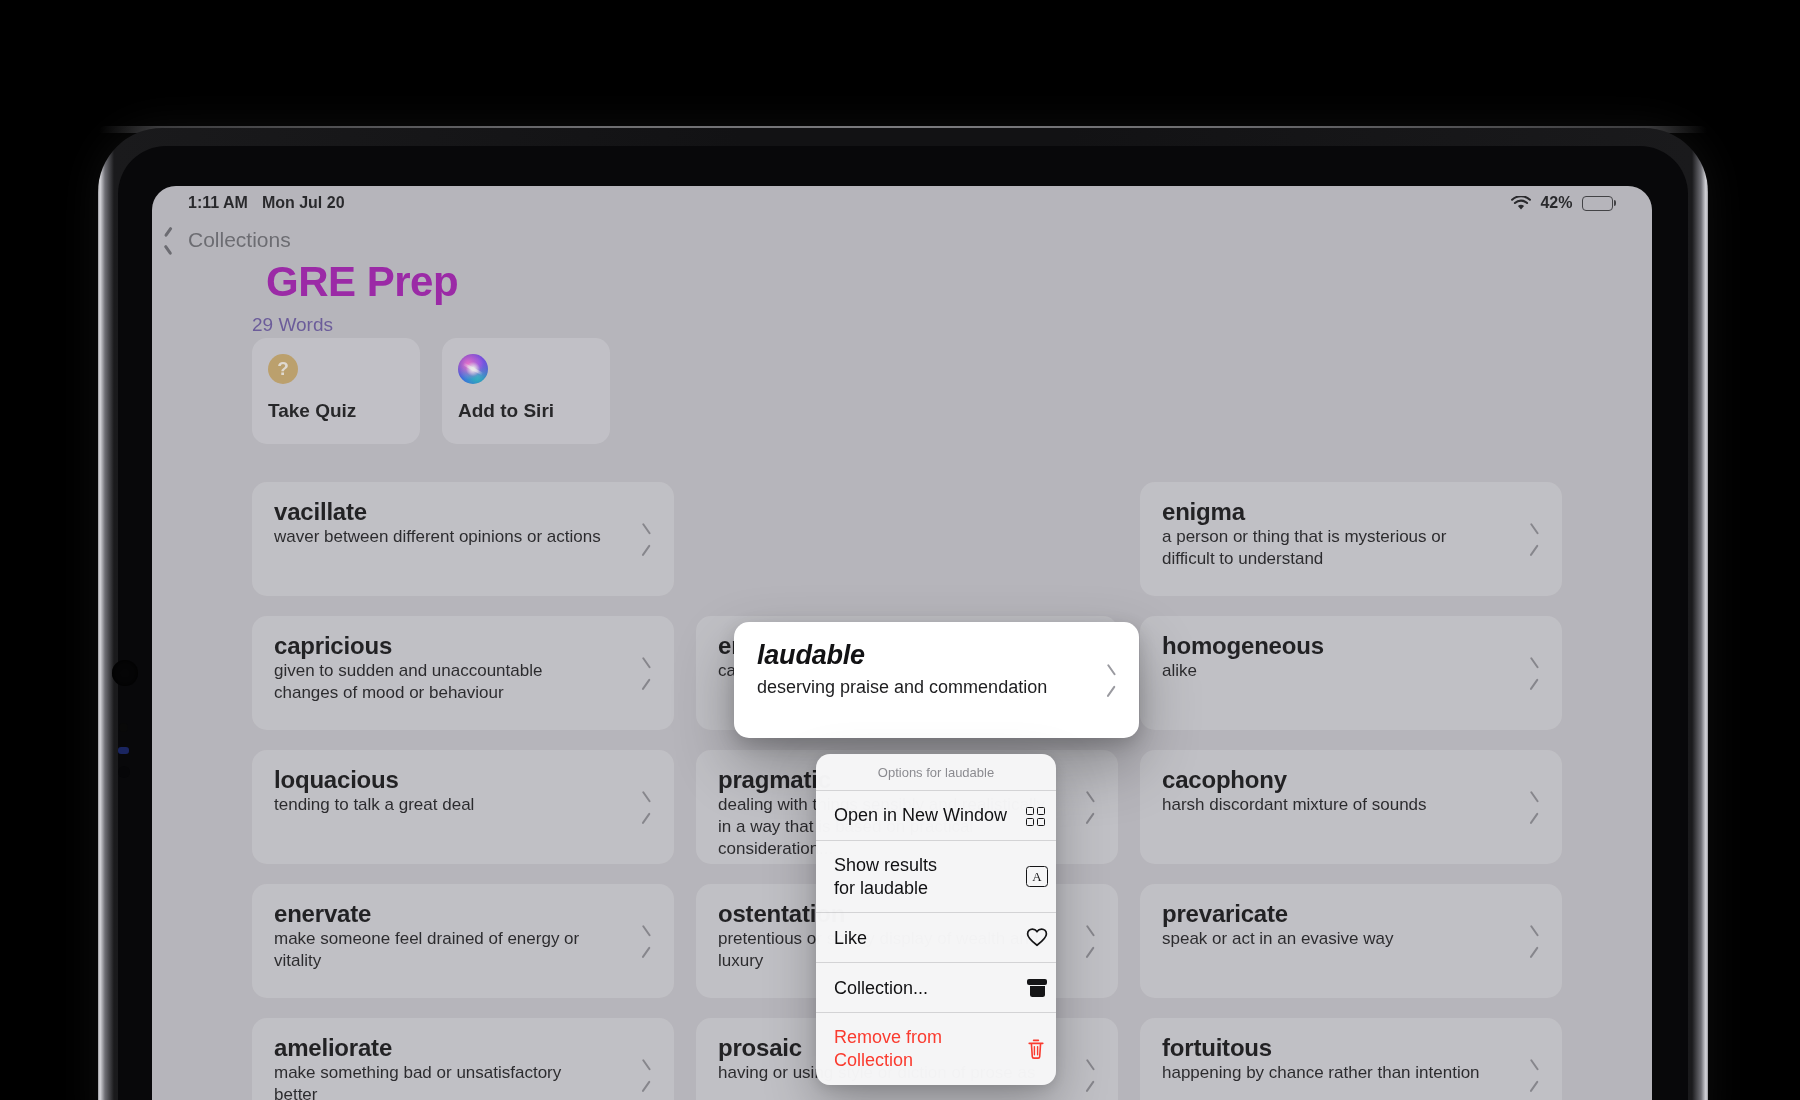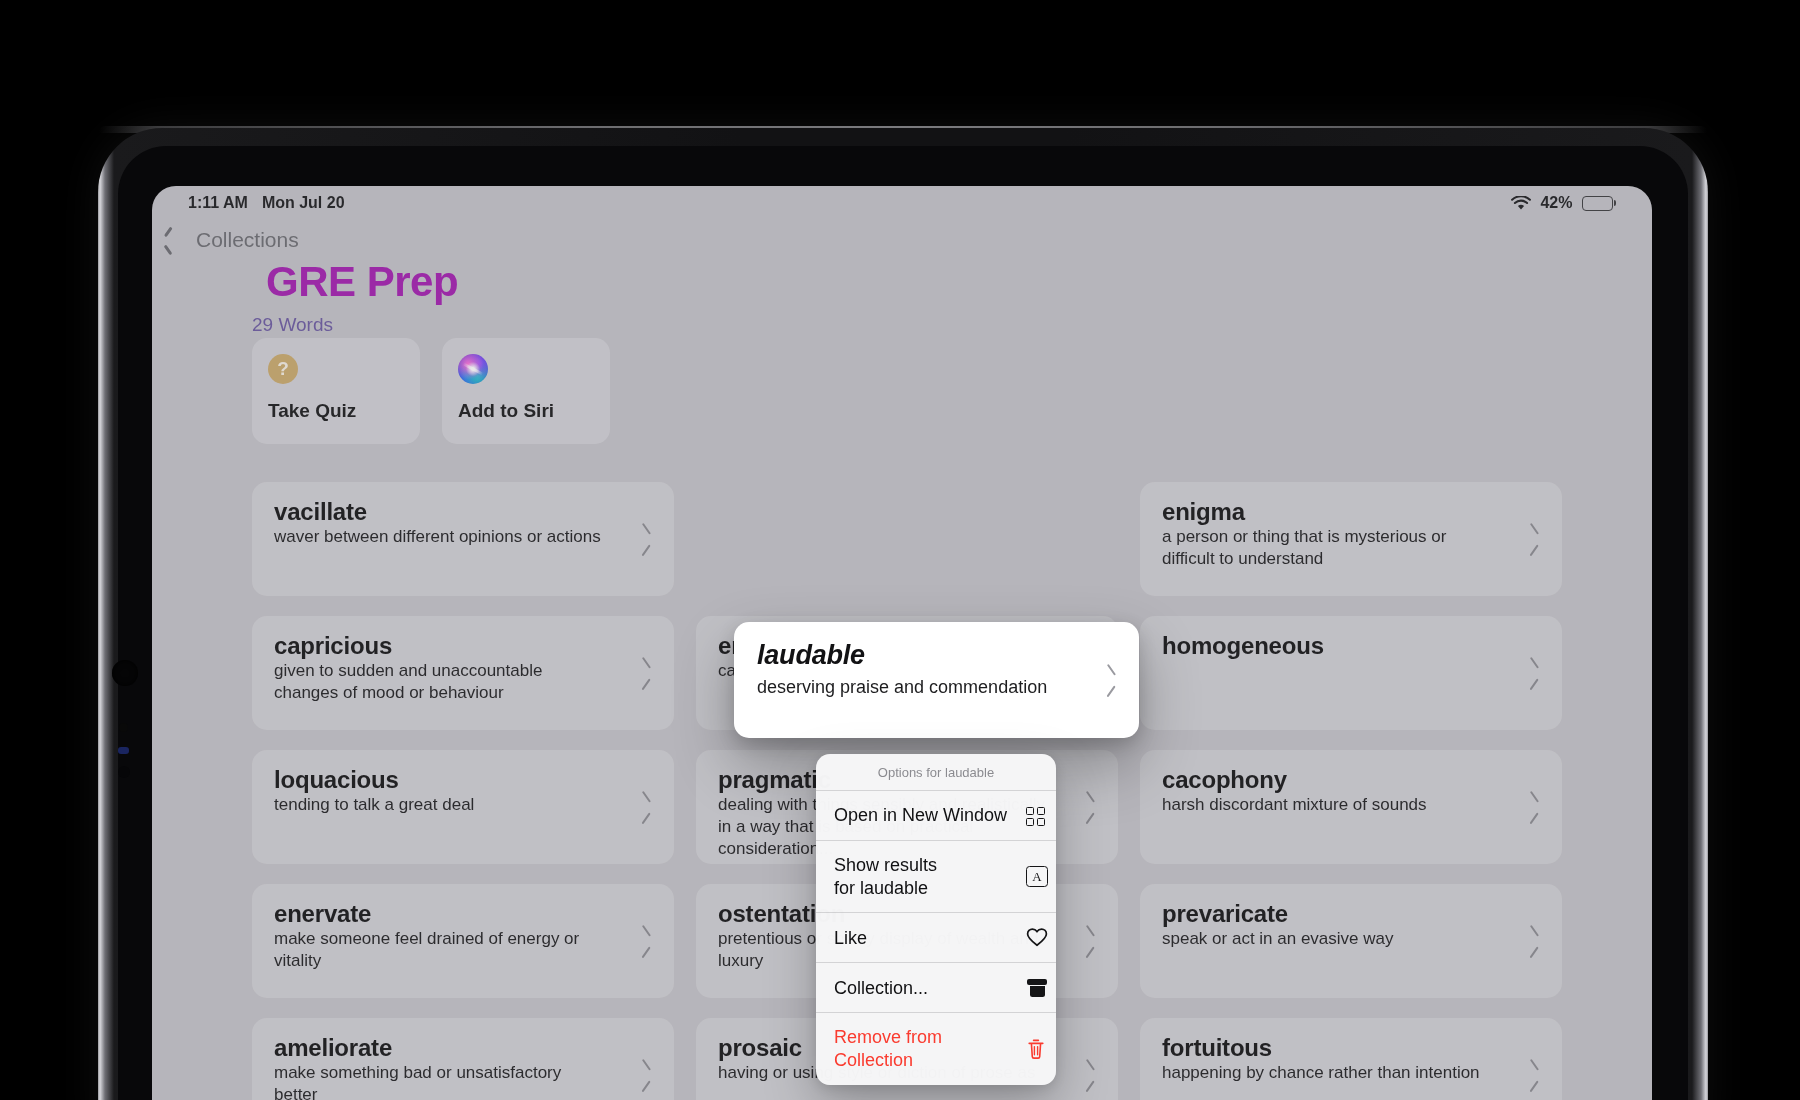--- a/index.html
+++ b/index.html
@@ -65,21 +65,21 @@
   .batt-body {
     width: 31px; height: 15px; border: 1.6px solid #3a3a3c;
     border-radius: 4px; padding: 1.5px; position: relative;
   }
   .batt-fill { width: 100%; height: 100%; background: #1b1b1d; border-radius: 2px; }
   .batt-cap { width: 2px; height: 6px; background: #3a3a3c; border-radius: 0 2px 2px 0; margin-left: 1.5px; }
 
   
   .nav-back {
     position: absolute; left: 10px; top: 42px;
-    display: flex; align-items: center; gap: 21px;
+    display: flex; align-items: center; gap: 13px;
     color: #6b6b70; font-size: 21px;
   }
   .chev-back {
     width: 11px; height: 19px; position: relative; margin-right: 2px;
   }
   .chev-back::before, .chev-back::after {
     content: ""; position: absolute; left: 3px; width: 11px; height: 2.6px;
     background: #6b6b70; border-radius: 2px;
   }
   .chev-back::before { top: 4px; transform: rotate(-55deg); transform-origin: left center; }
@@ -314,20 +314,21 @@
         <div class="word-def">given to sudden and unaccountable changes of mood or behaviour</div>
         <span class="chev-right"></span>
       </div>
       <div class="word-card">
         <div class="word-term">engender</div>
         <div class="word-def">cause or give rise to</div>
         <span class="chev-right"></span>
       </div>
       <div class="word-card">
         <div class="word-term">homogeneous</div>
+        <div class="word-def">alike</div>
         <span class="chev-right"></span>
       </div>
 
       <div class="word-card">
         <div class="word-term">loquacious</div>
         <div class="word-def">tending to talk a great deal</div>
         <span class="chev-right"></span>
       </div>
       <div class="word-card">
         <div class="word-term">pragmatic</div>

